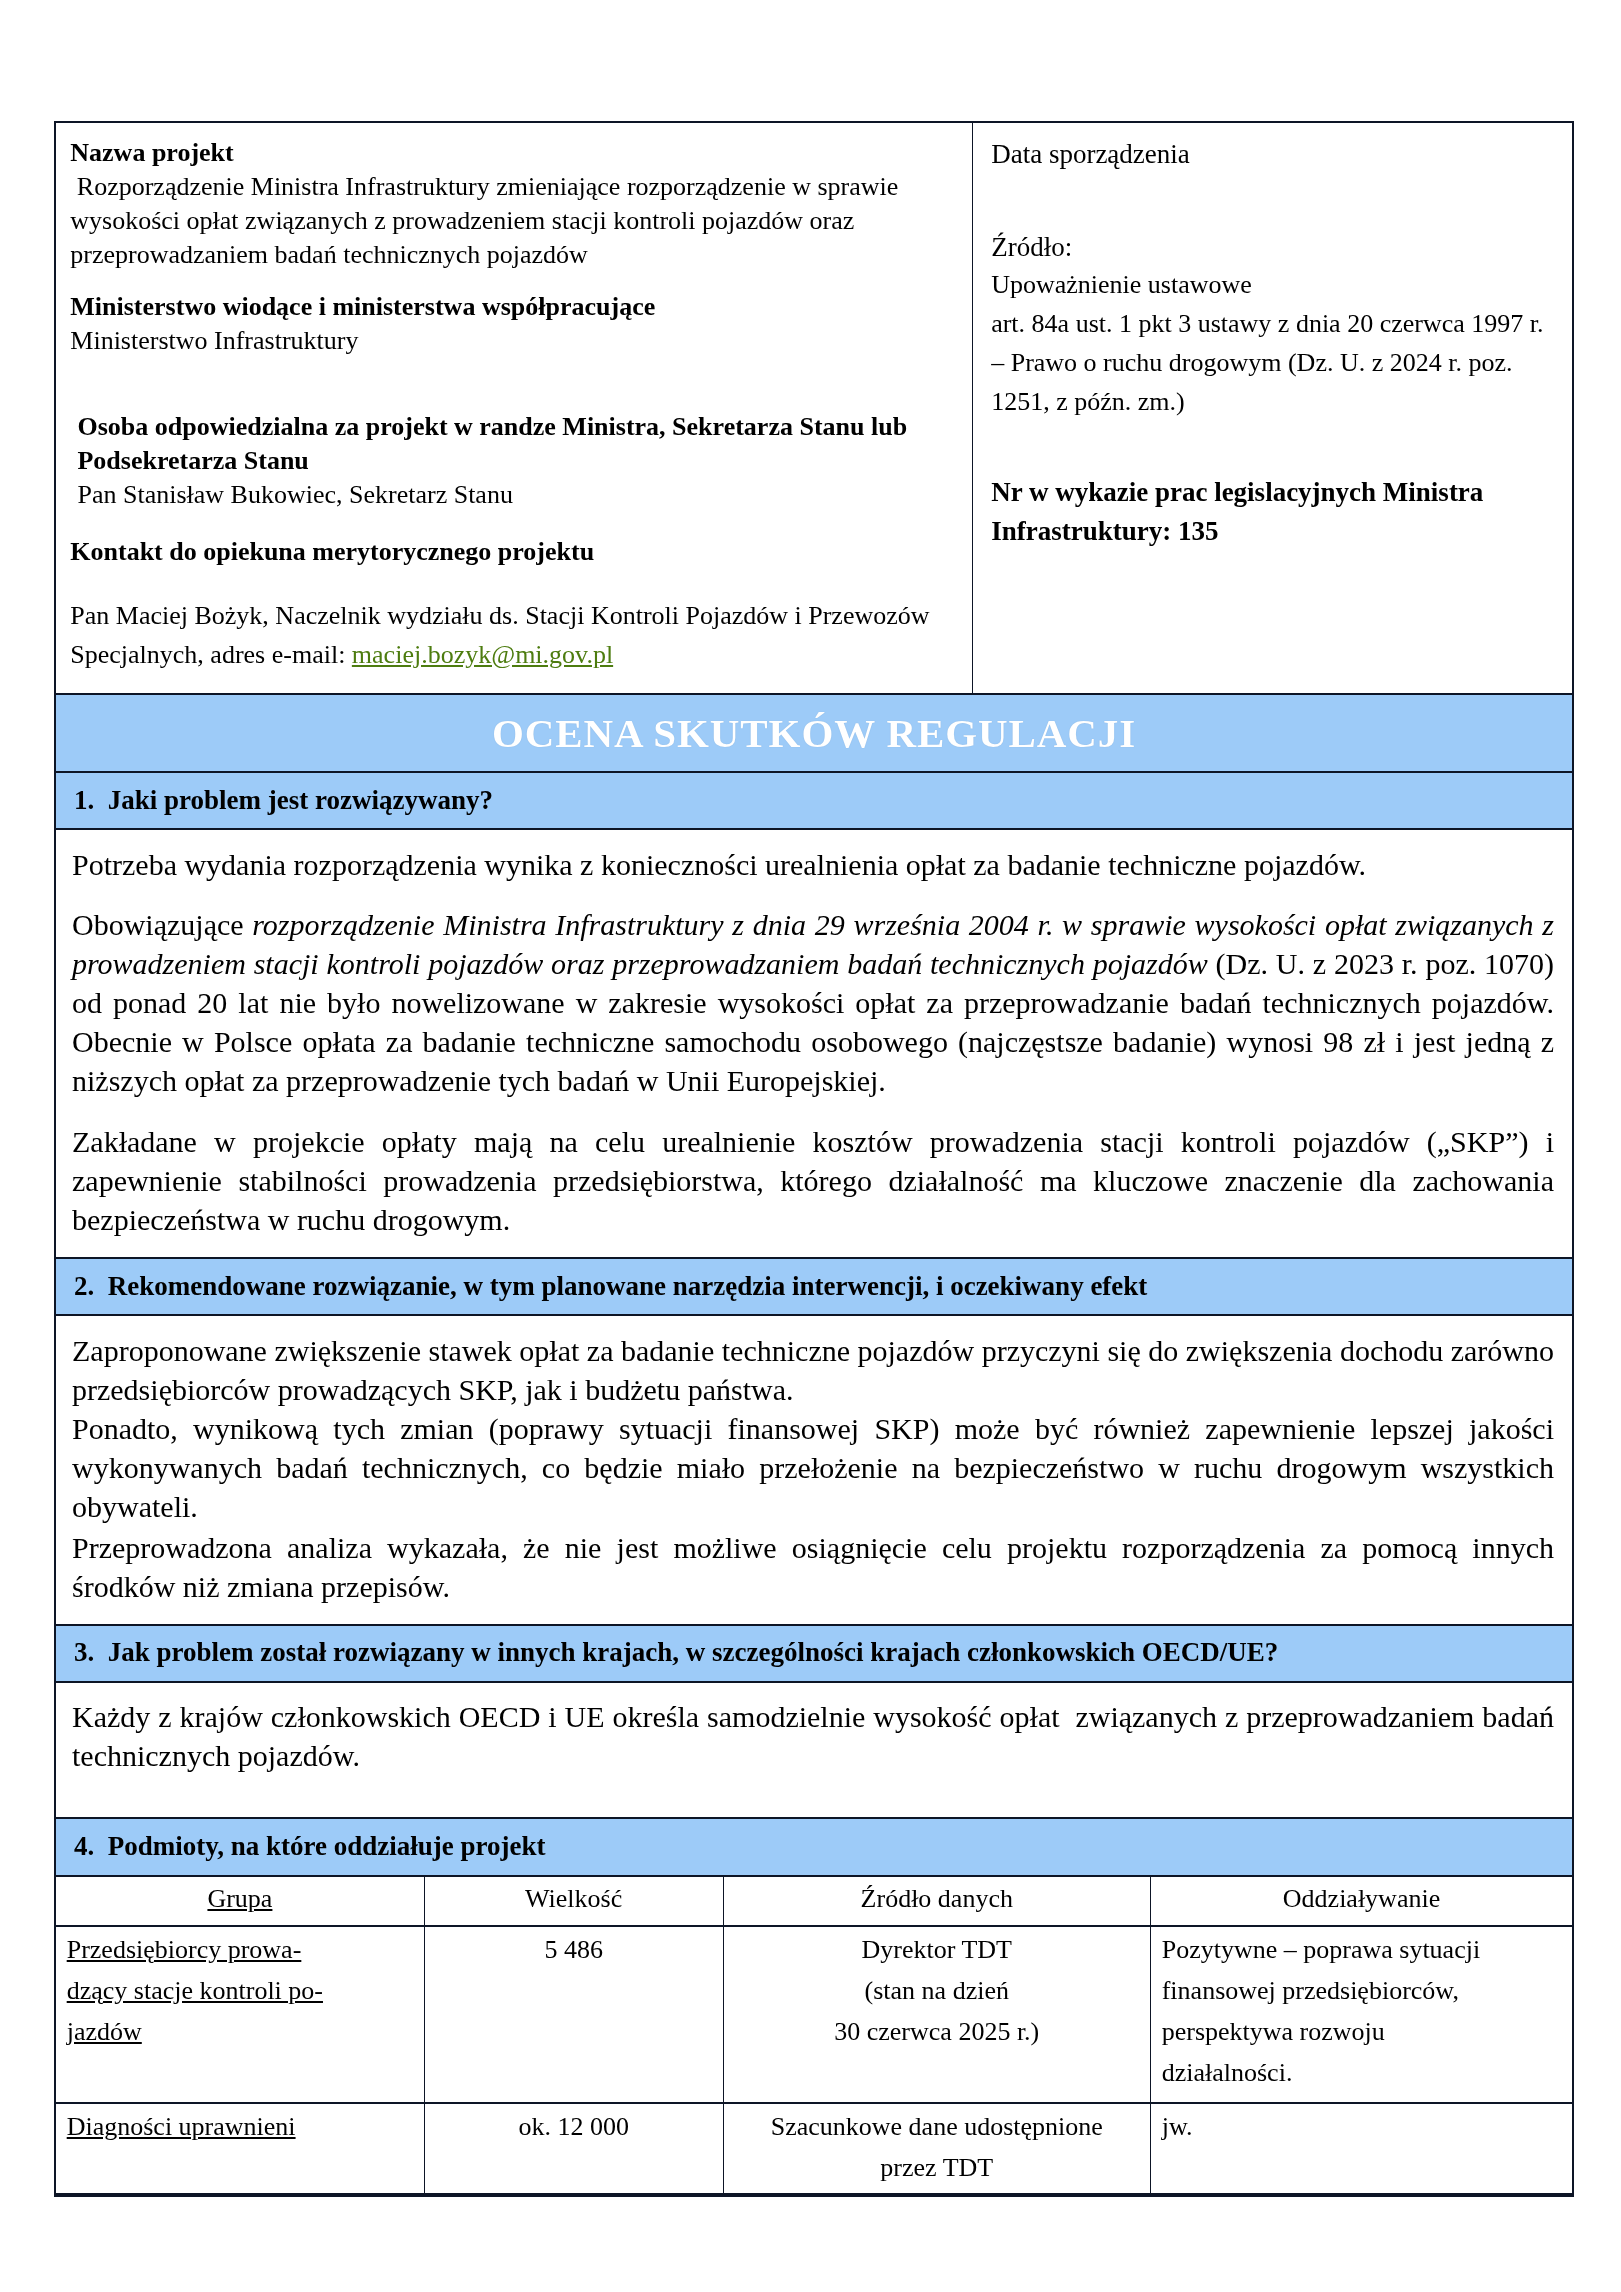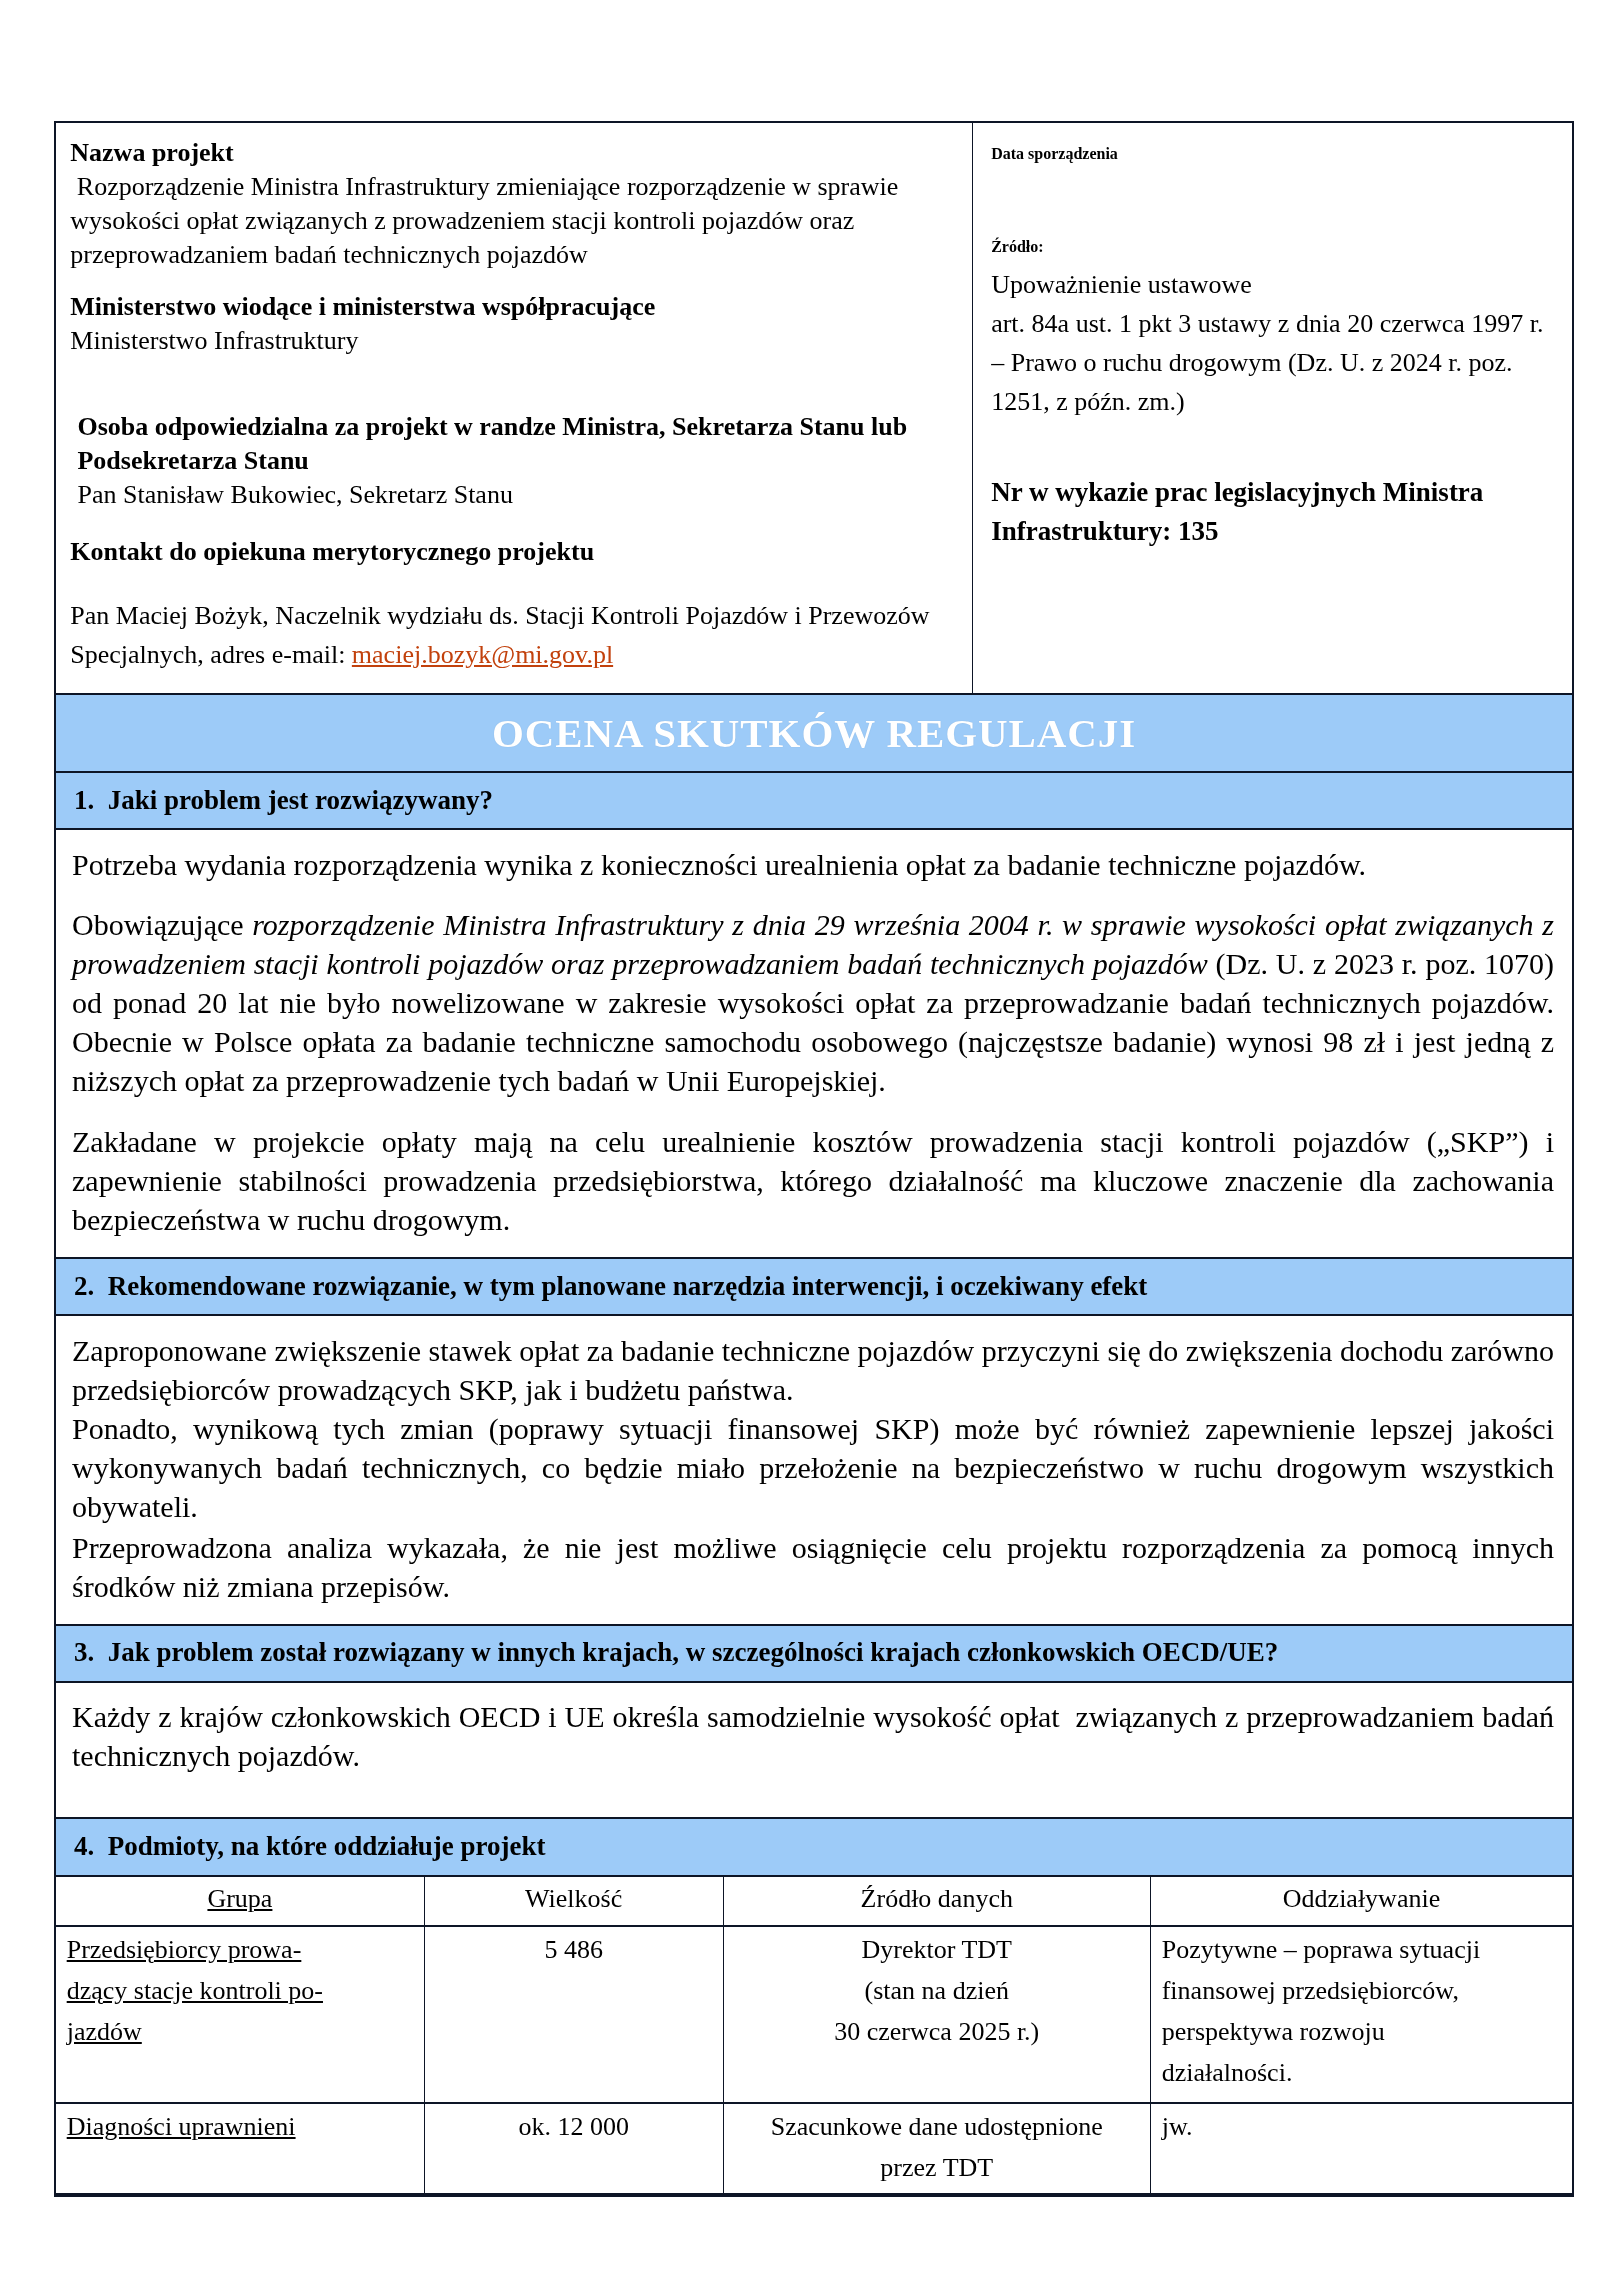--- a/index.html
+++ b/index.html
@@ -25,23 +25,23 @@
 
   .h-label { font-weight: bold; font-size: 26px; line-height: 34px; }
   .h-text  { font-size: 26px; line-height: 34px; }
   .prewrap { white-space: pre-wrap; }
 
   .block-nazwa-text { margin-bottom: 18px; }
   .block-min { margin-bottom: 52px; }
   .block-osoba { padding-left: 7.2px; margin-bottom: 23px; }
   .block-kontakt-label { margin-bottom: 27px; }
   .kontakt-text { font-size: 26px; line-height: 39px; }
-  .email-link { color: #c2410c; text-decoration: underline; }
+  .email-link { color: #4d7c0f; text-decoration: underline; }
 
-  .hr-line1 { font-weight: bold; font-size: 16px; line-height: 36px; }
+  .hr-line1 { font-weight: normal; font-size: 27px; line-height: 36px; }
   .hr-gap-s { height: 57px; }
   .hr-body { font-size: 26px; line-height: 39px; }
   .hr-gap-m { height: 52px; }
   .hr-nr { font-weight: bold; font-size: 27px; line-height: 39px; }
 
   
   .title-bar {
     background: #9dcbf8;
     border-top: 2.7px solid #0d1526;
     border-bottom: 2.7px solid #0d1526;

